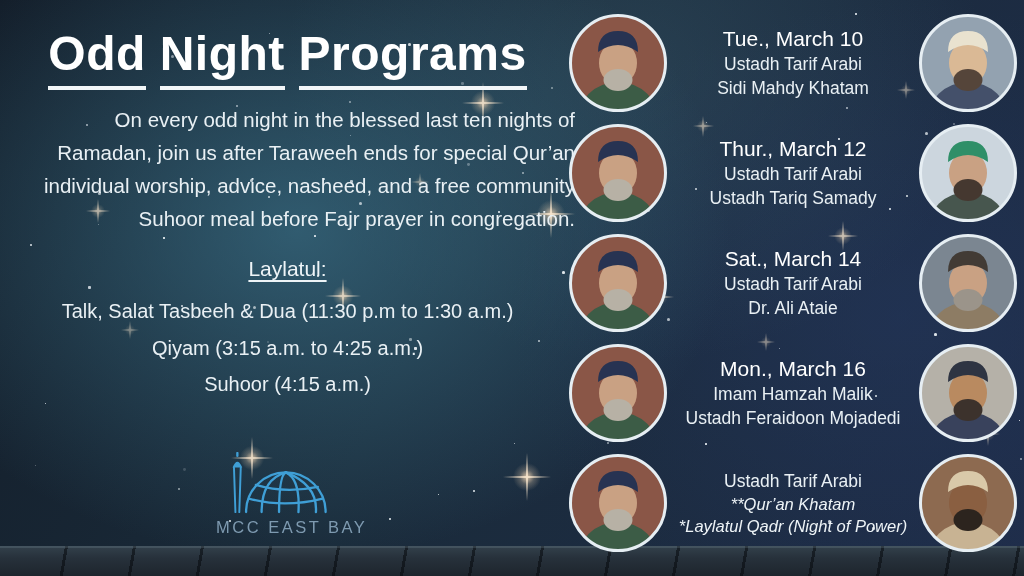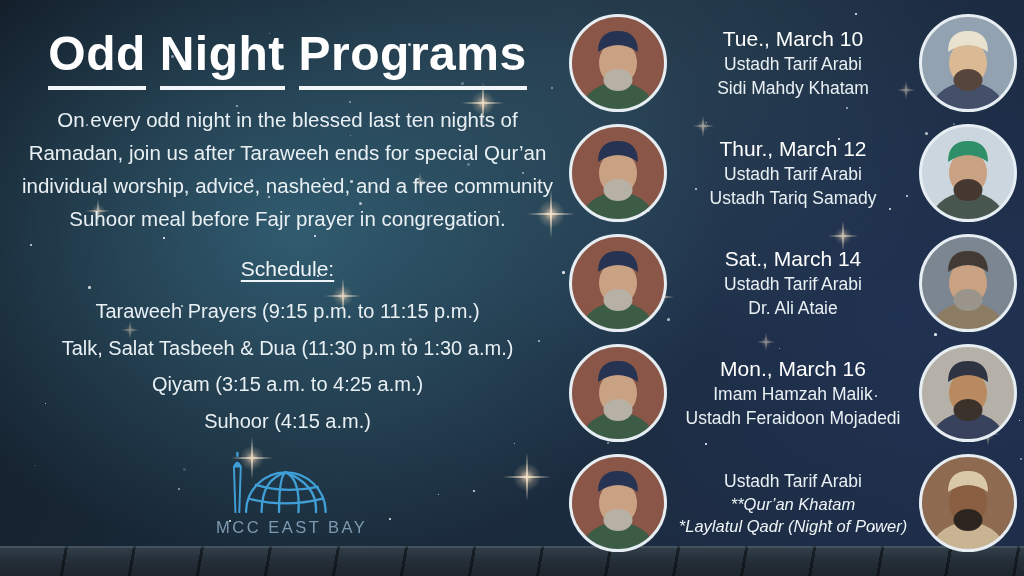--- a/index.html
+++ b/index.html
@@ -28,21 +28,21 @@
   .floor { position:absolute; left:0; bottom:0; width:100%; height:30px; z-index:2;
     background:linear-gradient(180deg,#33414c 0%, #27313b 40%, #1d252d 100%); }
   .floor::before { content:''; position:absolute; inset:0;
     background:repeating-linear-gradient(100deg, rgba(0,0,0,0) 0 64px, rgba(5,8,12,0.55) 64px 67px); }
   .floor::after { content:''; position:absolute; left:0; top:0; width:100%; height:2px; background:rgba(120,140,150,0.25); }
   
   .left-panel { position:absolute; left:0; top:0; width:575px; z-index:3; text-align:center; }
   h1.title { margin-top:26px; font-size:48px; font-weight:700; letter-spacing:0.5px; color:#ffffff; }
   .uword { border-bottom:4px solid #f2f6f8; padding-bottom:6px; }
   .description { margin-top:22px; font-size:20.5px; line-height:33px; color:#e9f0f4; }
-  .description div { white-space:nowrap; }
+  .description div { white-space:nowrap;text-align:right; }
   .schedule { margin-top:22px; }
   .schedule-heading { font-size:21px; color:#eef4f7; text-decoration:underline; text-underline-offset:4px; }
   .schedule-items { margin-top:12px; font-size:20px; line-height:36.5px; color:#e9f0f4; }
   .schedule-items div { white-space:nowrap; }
   
   .logo { position:absolute; left:216px; top:452px; width:130px; z-index:3; text-align:center; }
   .logo svg { display:block; margin:0 auto; }
   .logo-text { margin-top:2px; font-size:16.5px; letter-spacing:2.5px; color:#7e9ab0; white-space:nowrap; }
   
   .sessions { position:absolute; left:568px; top:0; width:450px; z-index:3; }
@@ -199,23 +199,22 @@
 
   <div class="left-panel">
     <h1 class="title"><span class="uword">Odd</span> <span class="uword">Night</span> <span class="uword">Programs</span></h1>
     <div class="description">
       <div>On every odd night in the blessed last ten nights of</div>
       <div>Ramadan, join us after Taraweeh ends for special Qur’an</div>
       <div>individual worship, advice, nasheed, and a free community</div>
       <div>Suhoor meal before Fajr prayer in congregation.</div>
     </div>
     <div class="schedule">
-      <div class="schedule-heading">Schedule:</div>
+      <div class="schedule-heading">Laylatul:</div>
       <div class="schedule-items">
-        <div>Taraweeh Prayers (9:15 p.m. to 11:15 p.m.)</div>
         <div>Talk, Salat Tasbeeh &amp; Dua (11:30 p.m to 1:30 a.m.)</div>
         <div>Qiyam (3:15 a.m. to 4:25 a.m.)</div>
         <div>Suhoor (4:15 a.m.)</div>
       </div>
     </div>
   </div>
 
   <div class="logo">
     <svg width="118" height="64" viewBox="0 0 120 66">
       <g stroke="#3f9fd6" fill="none" stroke-width="2.4" stroke-linecap="round">

